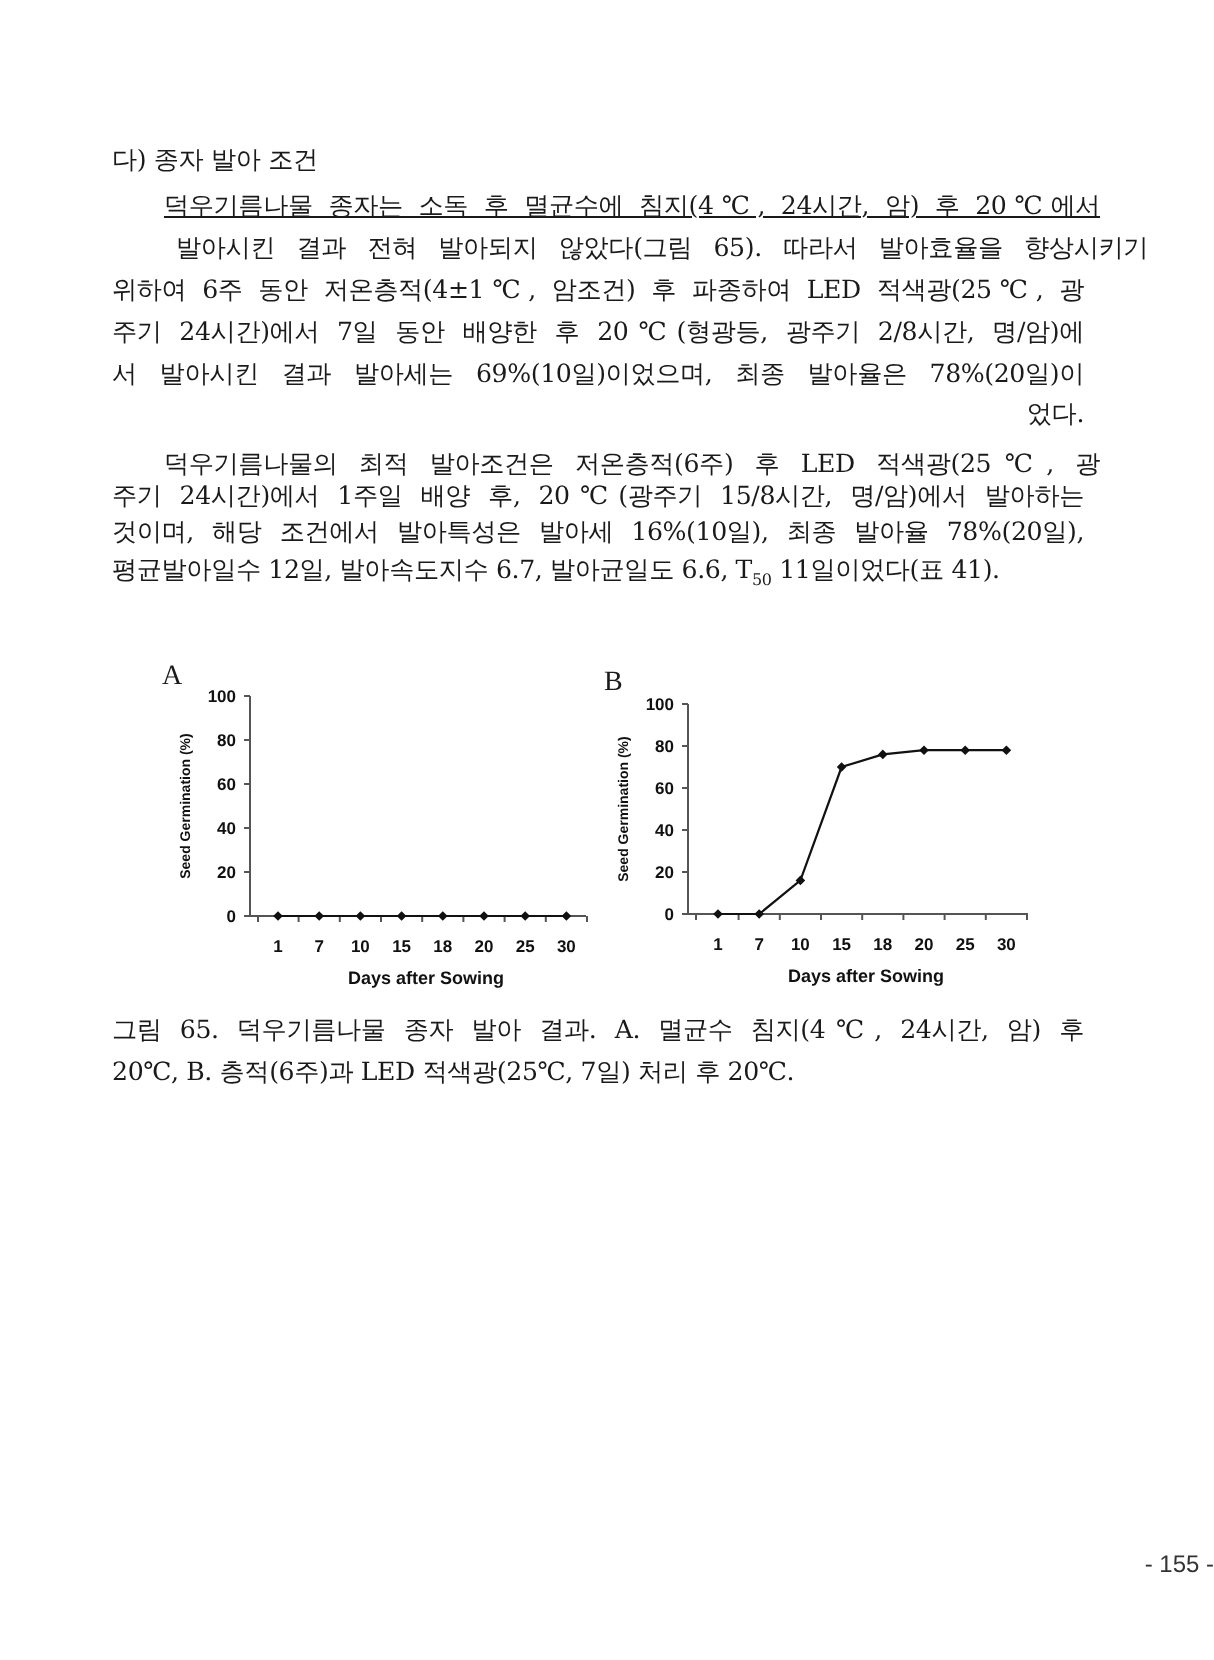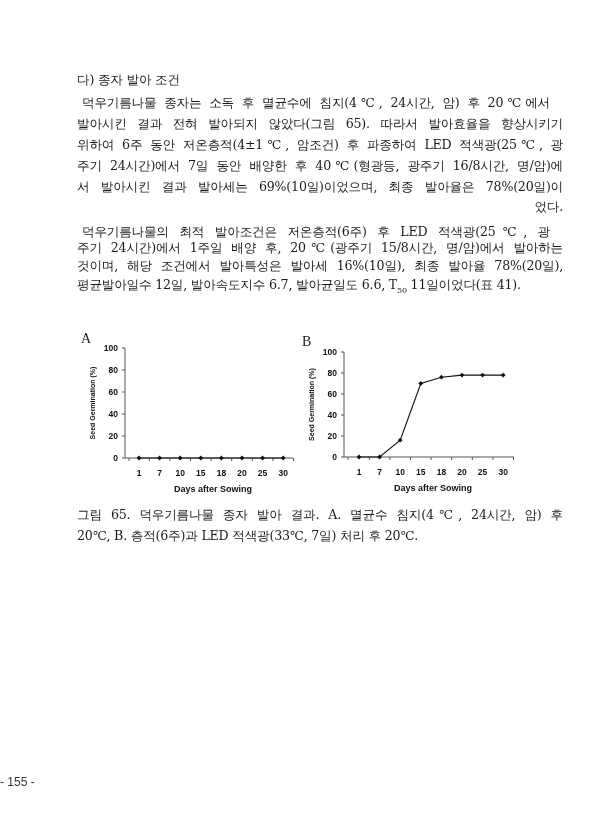--- a/index.html
+++ b/index.html
@@ -1,38 +1,38 @@
 <!DOCTYPE html>
 <html><head>
 <meta charset="utf-8">
 <style>
   html, body { margin: 0; padding: 0; background: #ffffff; }
   body { width: 607px; height: 830px; position: relative; overflow: hidden;
          font-family: "DejaVu Serif", "Liberation Serif", serif; color: #1a1a1a; }
-  .line { position: absolute; left: 77px; width: 486px; font-size: 12.6px; white-space: nowrap;
+  .line { position: absolute; left: 56px; width: 486px; font-size: 12.6px; white-space: nowrap;
           line-height: 16px; letter-spacing: -0.2px; }
   .just { text-align: justify; text-align-last: justify; white-space: normal; height: 16px; overflow: hidden; }
   .indent { left: 82px; width: 468px; }
   .chart { position: absolute; }
   .chart svg { overflow: visible; }
   .ax { font-family: "Liberation Sans", "DejaVu Sans", sans-serif; font-weight: bold; fill: #111; }
   .panel-label { position: absolute; font-family: "Liberation Serif", serif; font-size: 14px; }
-  .page-num { position: absolute; top: 775px; left: 0; width: 607px; text-align: left;
+  .page-num { position: absolute; top: 775px; left: 0; width: 607px; text-align: right;
               font-family: "Liberation Sans", sans-serif; font-size: 12px; color: #333; }
   sub { font-size: 8px; }
 </style>
 </head>
 <body>
 
 <div class="line" style="top:72px;">다) 종자 발아 조건</div>
 
-<div class="line just indent" style="top:95px;">덕우기름나물 종자는 소독 후 멸균수에 침지(4℃, 24시간, 암) 후 20℃에서</div>
-<div class="line just" style="top:116px;">발아시킨 결과 전혀 발아되지 않았다(그림 65). 따라서 발아효율을 향상시키기</div>
+<div class="line just indent" style="top:95px;text-decoration:underline;">덕우기름나물 종자는 소독 후 멸균수에 침지(4℃, 24시간, 암) 후 20℃에서</div>
+<div class="line just" style="top:116px;margin-left:32px;">발아시킨 결과 전혀 발아되지 않았다(그림 65). 따라서 발아효율을 향상시키기</div>
 <div class="line just" style="top:137px;">위하여 6주 동안 저온층적(4±1℃, 암조건) 후 파종하여 LED 적색광(25℃, 광</div>
-<div class="line just" style="top:158px;">주기 24시간)에서 7일 동안 배양한 후 40℃(형광등, 광주기 16/8시간, 명/암)에</div>
+<div class="line just" style="top:158px;">주기 24시간)에서 7일 동안 배양한 후 20℃(형광등, 광주기 2/8시간, 명/암)에</div>
 <div class="line just" style="top:179px;">서 발아시킨 결과 발아세는 69%(10일)이었으며, 최종 발아율은 78%(20일)이</div>
 <div class="line" style="top:199px;text-align:right;">었다.</div>
 
 <div class="line just indent" style="top:224px;">덕우기름나물의 최적 발아조건은 저온층적(6주) 후 LED 적색광(25℃, 광</div>
 <div class="line just" style="top:240px;">주기 24시간)에서 1주일 배양 후, 20℃(광주기 15/8시간, 명/암)에서 발아하는</div>
 <div class="line just" style="top:258px;">것이며, 해당 조건에서 발아특성은 발아세 16%(10일), 최종 발아율 78%(20일),</div>
 <div class="line" style="top:277px;">
   <span>평균발아일수 12일, 발아속도지수 6.7, 발아균일도 6.6, T</span><sub>50</sub><span> 11일이었다(표 41).</span>
 </div>
 
@@ -126,15 +126,15 @@
       <polygon points="441.4,374.8 443.79999999999995,377.2 441.4,379.59999999999997 439,377.2" fill="#111111"></polygon>
       <polygon points="462,372.70000000000005 464.4,375.1 462,377.5 459.6,375.1" fill="#111111"></polygon>
       <polygon points="482.6,372.70000000000005 485,375.1 482.6,377.5 480.20000000000005,375.1" fill="#111111"></polygon>
       <polygon points="503.20000000000005,372.70000000000005 505.6,375.1 503.20000000000005,377.5 500.80000000000007,375.1" fill="#111111"></polygon>
       <text x="433" y="491" text-anchor="middle" font-size="9" class="ax">Days after Sowing</text>
       <text x="314" y="404.5" text-anchor="middle" font-size="7" class="ax" transform="rotate(-90 314 404.5)">Seed Germination (%)</text>
     </svg>
 </div>
 
 <div class="line just" style="top:507px;">그림 65. 덕우기름나물 종자 발아 결과. A. 멸균수 침지(4℃, 24시간, 암) 후</div>
-<div class="line" style="top:528px;">20℃, B. 층적(6주)과 LED 적색광(33℃, 7일) 처리 후 20℃.</div>
+<div class="line" style="top:528px;">20℃, B. 층적(6주)과 LED 적색광(25℃, 7일) 처리 후 20℃.</div>
 
 <div class="page-num">- 155 -</div>
 
 </body></html>

